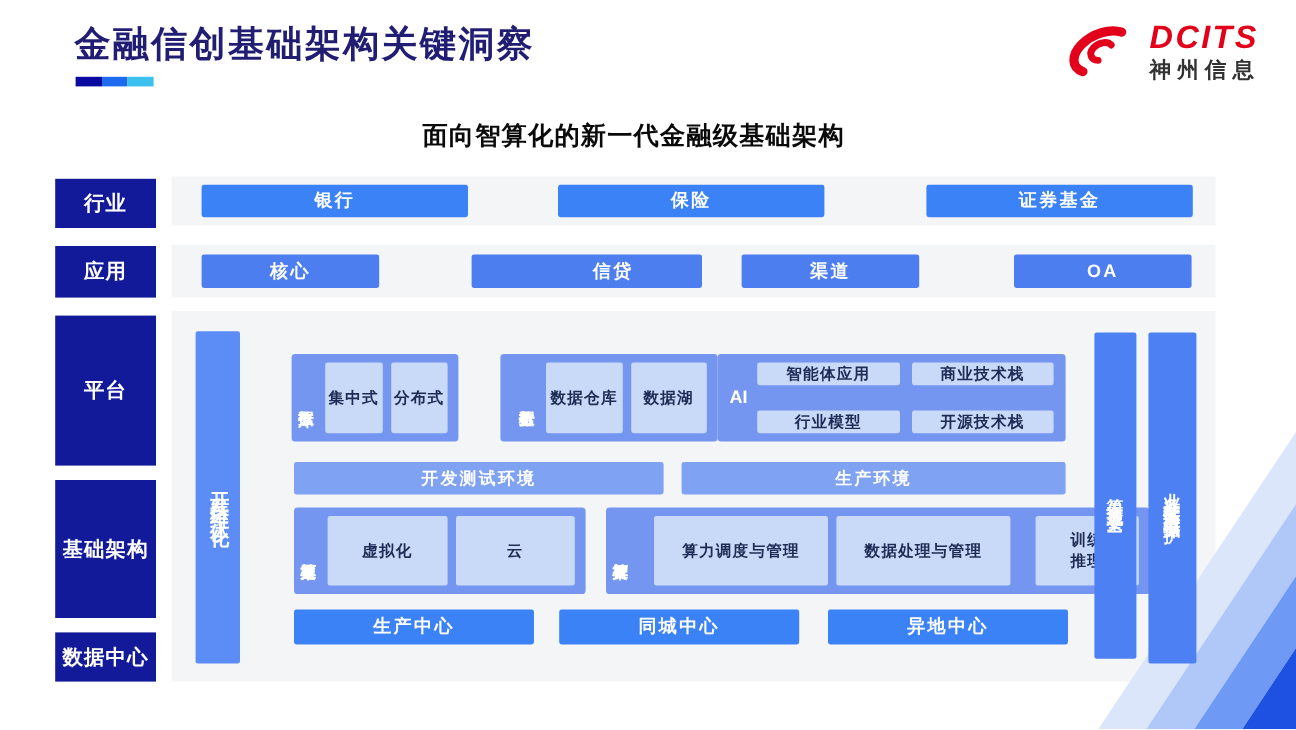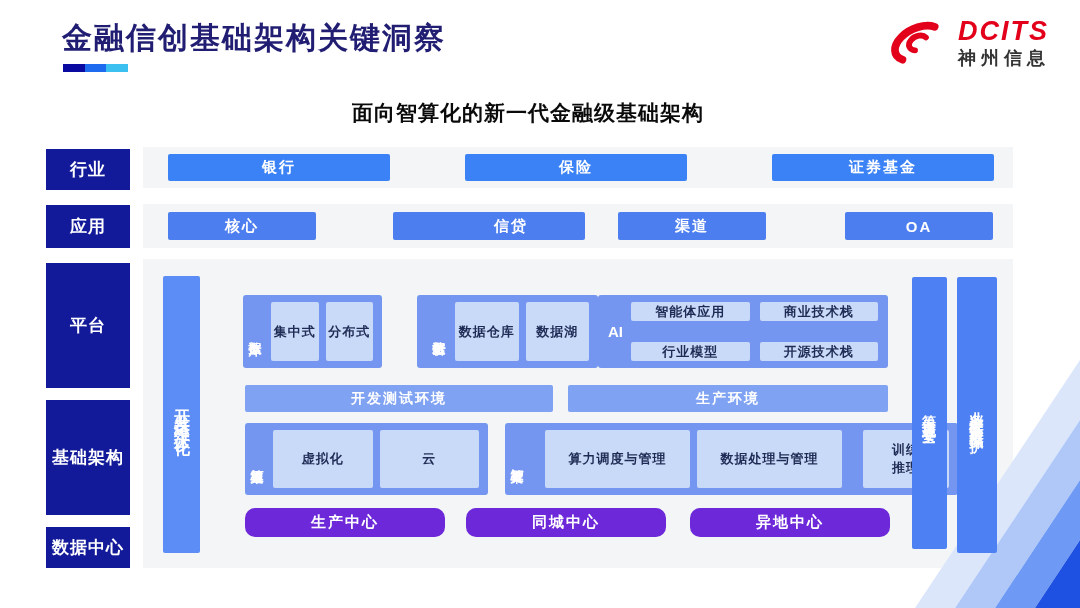--- a/index.html
+++ b/index.html
@@ -65,21 +65,21 @@
   .grp-gc{left:245px;top:423px;width:243px;height:72px;}
   .grp-ic{left:505px;top:423px;width:453px;height:72px;gap:12px;}
   .side-box{width:86px;margin:7px 9px 7px 0;background:#c9d9f8;color:#1e2c55;font-weight:bold;font-size:13px;
             display:flex;flex-direction:column;align-items:center;justify-content:center;border-radius:2px;line-height:1.35;letter-spacing:1px;}
 
   
   .env-bar{top:385px;height:27px;background:#7fa2f3;color:#fff;font-weight:bold;font-size:14px;
            display:flex;align-items:center;justify-content:center;letter-spacing:2px;border-radius:2px;}
   .env-0{left:245px;width:308px;}
   .env-1{left:568px;width:320px;}
-  .btn-dc{top:508px;height:29px;background:#6d28d9;font-size:15px;width:200px;border-radius:10px;}
+  .btn-dc{top:508px;height:29px;background:#3b82f6;font-size:15px;width:200px;}
   .bd-0{left:245px;} .bd-1{left:466px;} .bd-2{left:690px;}
 
   .corner-deco{left:0;top:0;width:1080px;height:608px;pointer-events:none;}
 </style>
 </head>
 <body>
 
 <div class="slide">
 
   <div class="abs page-title">金融信创基础架构关键洞察</div>

